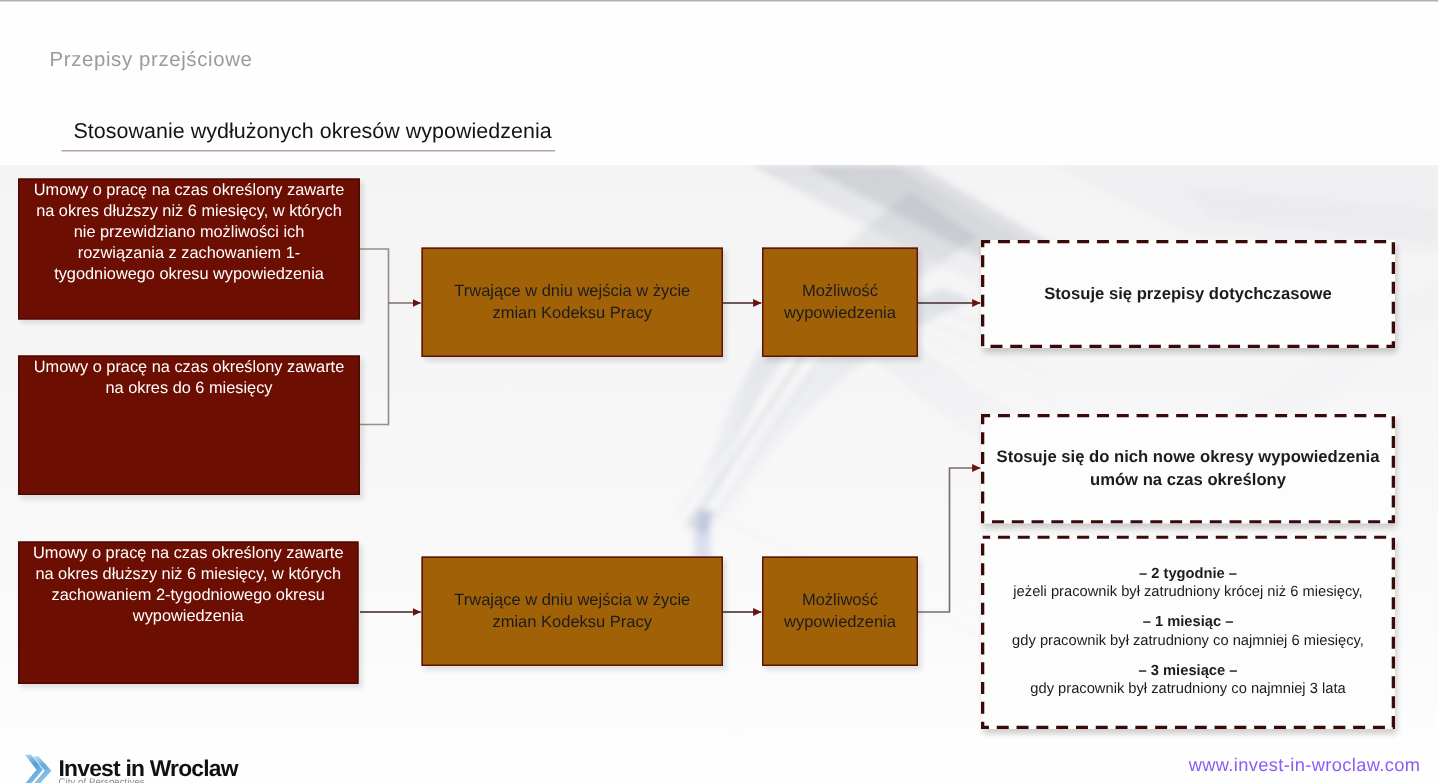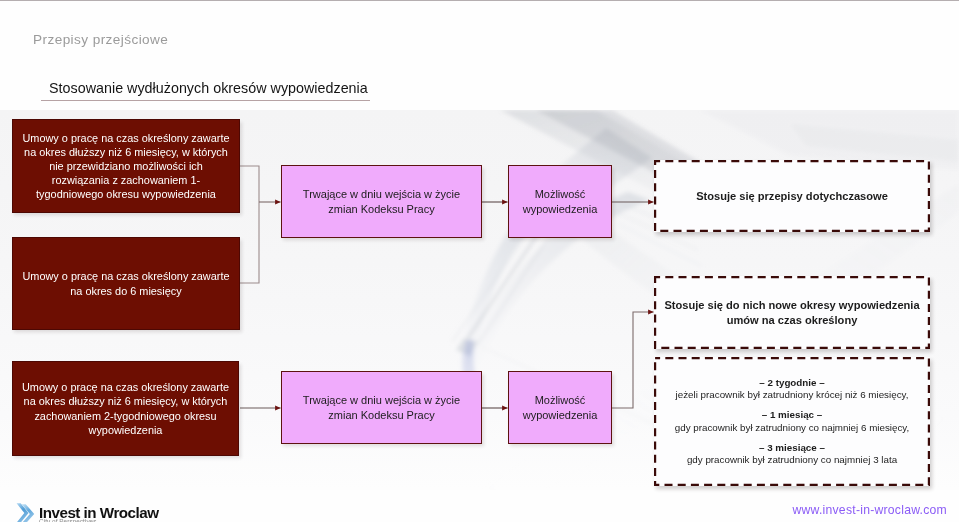--- a/index.html
+++ b/index.html
@@ -13,23 +13,23 @@
 
   .topline{position:absolute;left:0;top:0;width:959px;height:1px;background:#b5aeb0;}
 
   #eyebrow{position:absolute;left:33px;top:32px;font-size:13.6px;color:#9b9b9b;letter-spacing:.42px;}
   #subtitle{position:absolute;left:49px;top:80px;font-size:14.3px;color:#141414;letter-spacing:.02px;}
   #subrule{position:absolute;left:41px;top:100px;width:329px;height:1.2px;background:#b6a2a4;}
 
   .ln{display:block;}
 
   .rbox{position:absolute;background:#6d0e02;border:1px solid #4d0803;color:#ffffff;font-size:10.9px;line-height:14.1px;
-        text-align:center;display:flex;flex-direction:column;align-items:center;justify-content:center;
+        text-align:center;display:flex;flex-direction:column;align-items:center;
         box-shadow:2px 2.5px 3.5px rgba(40,20,20,.13);box-sizing:border-box;}
-  .wbox{position:absolute;background:#f0abfc;border:1.7px solid #5d1210;color:#1c1c1c;font-size:11px;
+  .wbox{position:absolute;background:#a16207;border:1.7px solid #5d1210;color:#1c1c1c;font-size:11px;
         line-height:14.6px;text-align:center;display:flex;flex-direction:column;align-items:center;justify-content:center;
         box-shadow:2px 2.5px 3.5px rgba(40,20,20,.13);box-sizing:border-box;}
   .dbox{position:absolute;background:#fdfdfe;border:none;color:#1c1c1c;
         text-align:center;display:flex;flex-direction:column;align-items:center;justify-content:center;
         box-shadow:1.5px 3px 4px rgba(30,20,20,.20);box-sizing:border-box;}
   .bold11{font-size:11.1px;font-weight:bold;line-height:15px;}
   .dlist{font-size:9.8px;line-height:12.2px;}
   .dlist .ritem{margin:4.2px 0;}
   .dlist .rtitle{font-weight:bold;}
   .dlist .rbody{font-weight:normal;}

